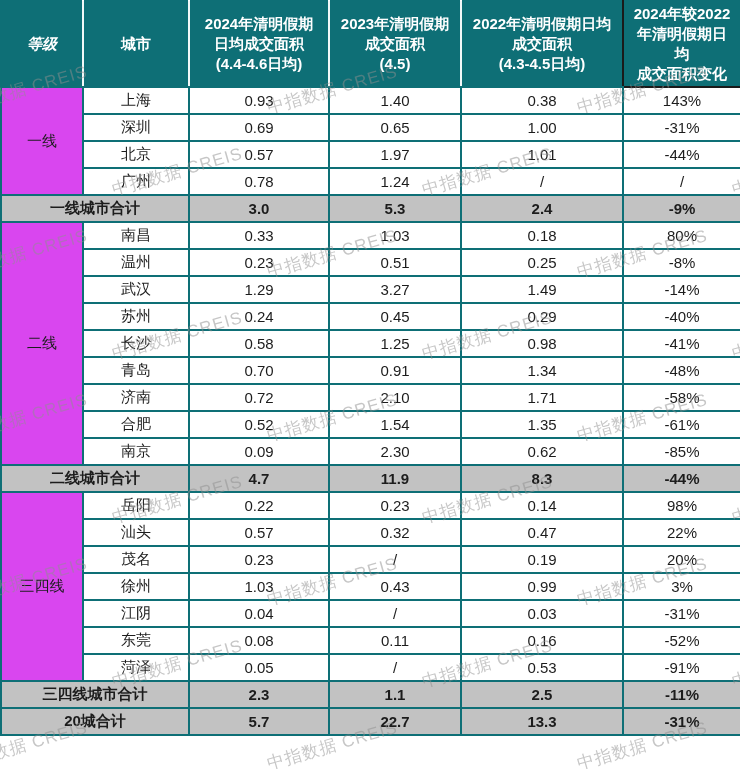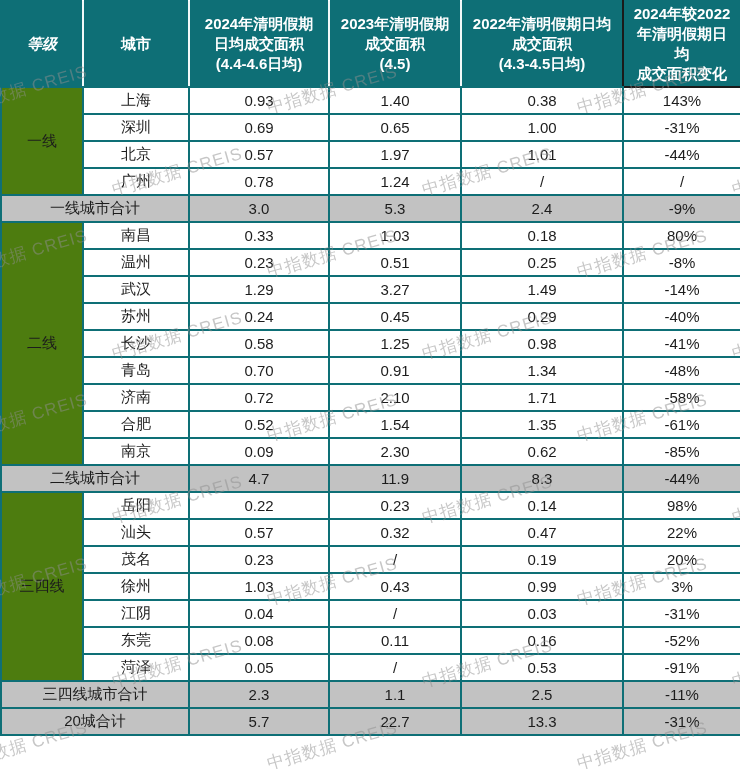--- a/index.html
+++ b/index.html
@@ -45,25 +45,25 @@
     font-size:15px;
     color:#1c1c1c;
     text-align:center;
     vertical-align:middle;
     height:25px;
     padding:0;
     background:#ffffff;
   }
   td.tier{
     font-size:15px;
-    background:#4d7c0f;
+    background:#d946ef;
   }
   tr.summary td{
     background:var(--sumbg);
-    font-weight:normal;
+    font-weight:bold;
   }
   tr.summary td.sum-label{
     border-top:2px solid var(--black);
   }
   tr.total td.sum-label{
     border-top:2px solid var(--teal);
   }
   
   .wm-layer{
     position:absolute;

